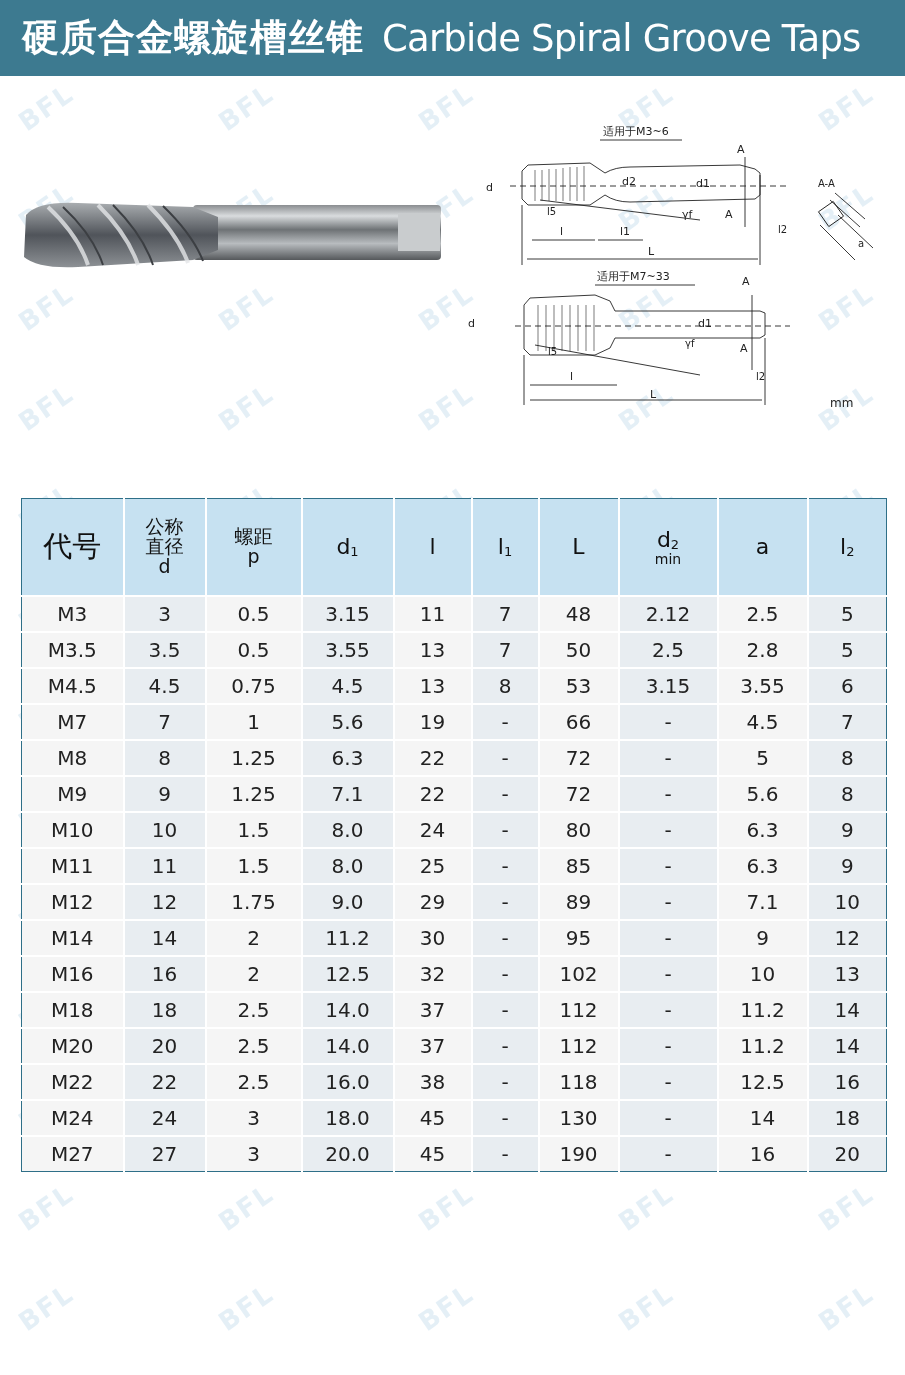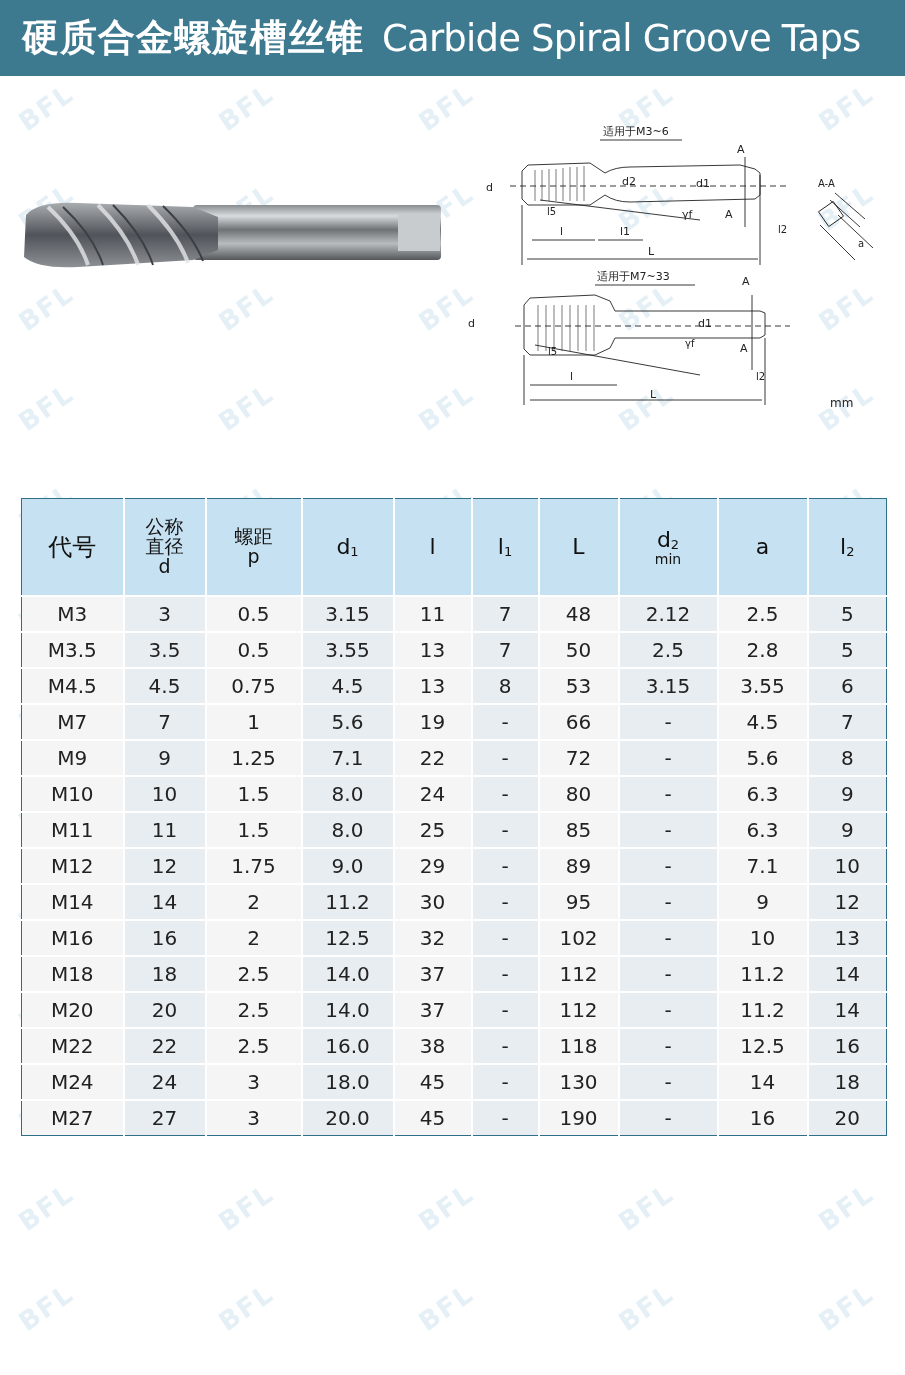--- a/index.html
+++ b/index.html
@@ -247,21 +247,21 @@
       <col style="width:92px">
     <col style="width:78px">
       <col style="width:67px">
       <col style="width:80px">
       <col style="width:99px">
     <col style="width:90px">
       <col style="width:79px">
   </colgroup>
   <thead>
     <tr>
-      <th style="font-size:24px"><span>代号</span></th>
+      <th style="font-size:29px"><span>代号</span></th>
       <th>
         <span class="small">公称</span>
         <span class="small">直径</span>
         <span class="small">d</span>
       </th>
       <th>
         <span class="small">螺距</span>
         <span class="small">p</span>
       </th>
       <th><span>d</span><sub>1</sub></th>
@@ -316,20 +316,32 @@
         <td class="c0">1</td>
         <td class="c1">5.6</td>
         <td class="c0">19</td>
         <td class="c1">-</td>
         <td class="c0">66</td>
         <td class="c1">-</td>
         <td class="c0">4.5</td>
         <td class="c1">7</td>
       </tr>
       <tr>
+        <td class="c0">M8</td>
+        <td class="c1">8</td>
+        <td class="c0">1.25</td>
+        <td class="c1">6.3</td>
+        <td class="c0">22</td>
+        <td class="c1">-</td>
+        <td class="c0">72</td>
+        <td class="c1">-</td>
+        <td class="c0">5</td>
+        <td class="c1">8</td>
+      </tr>
+      <tr>
         <td class="c0">M9</td>
         <td class="c1">9</td>
         <td class="c0">1.25</td>
         <td class="c1">7.1</td>
         <td class="c0">22</td>
         <td class="c1">-</td>
         <td class="c0">72</td>
         <td class="c1">-</td>
         <td class="c0">5.6</td>
         <td class="c1">8</td>

